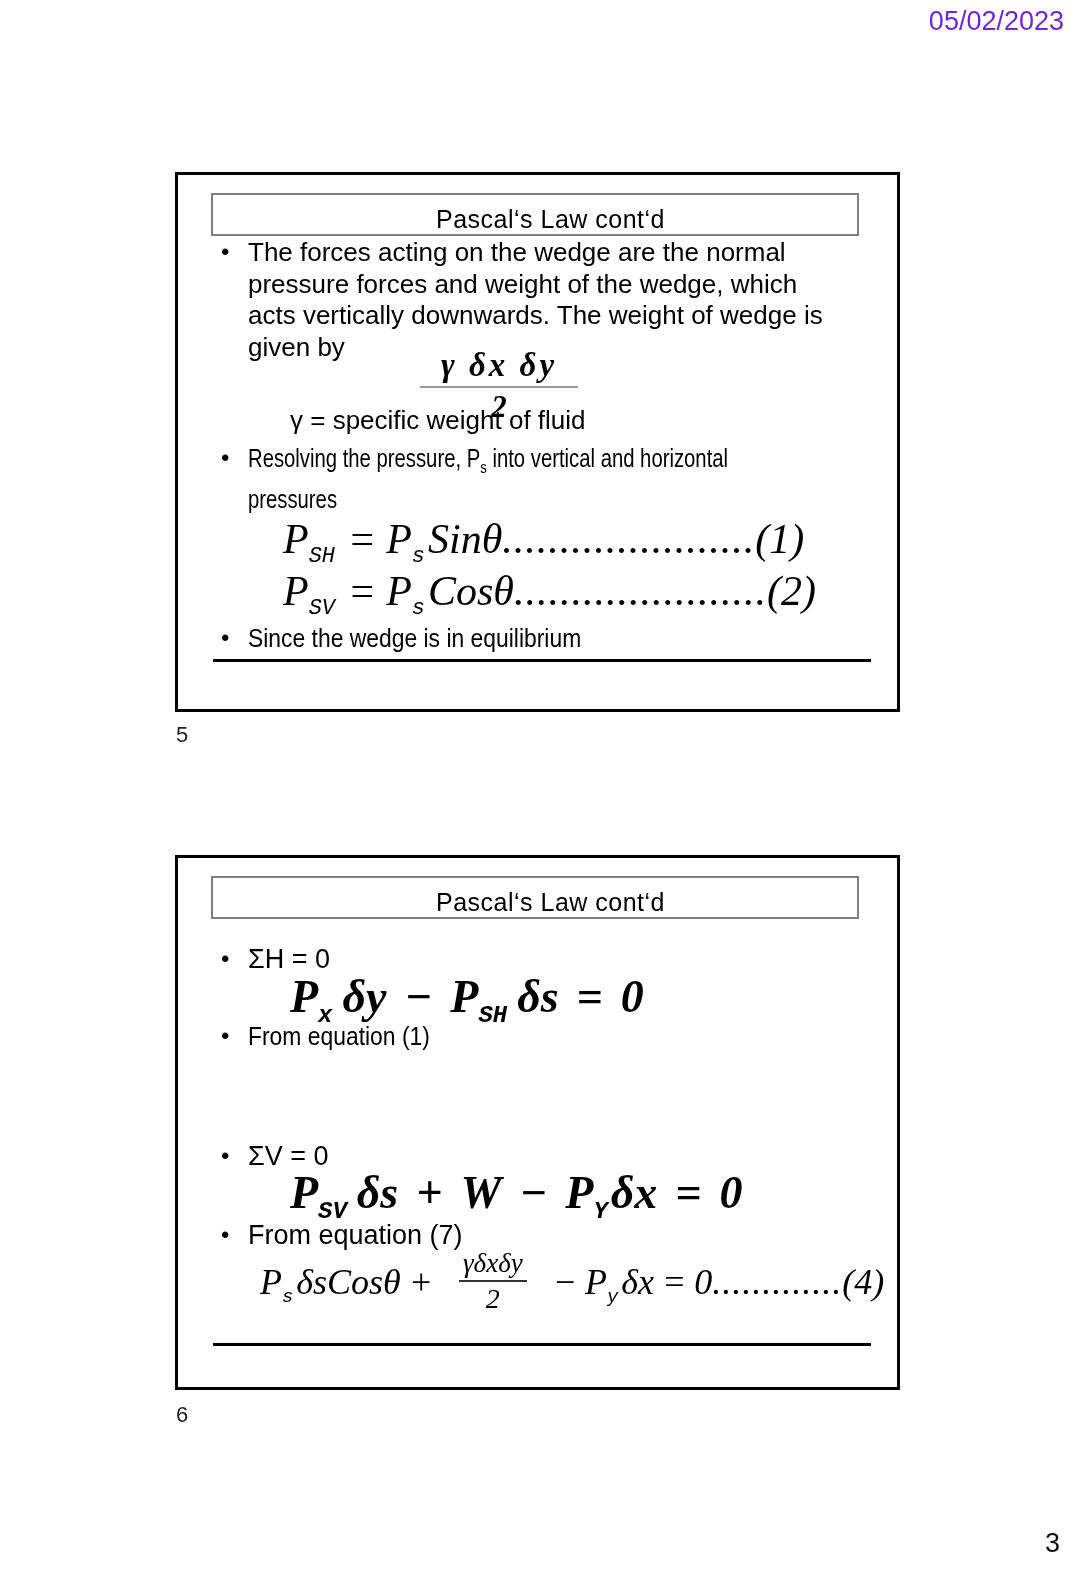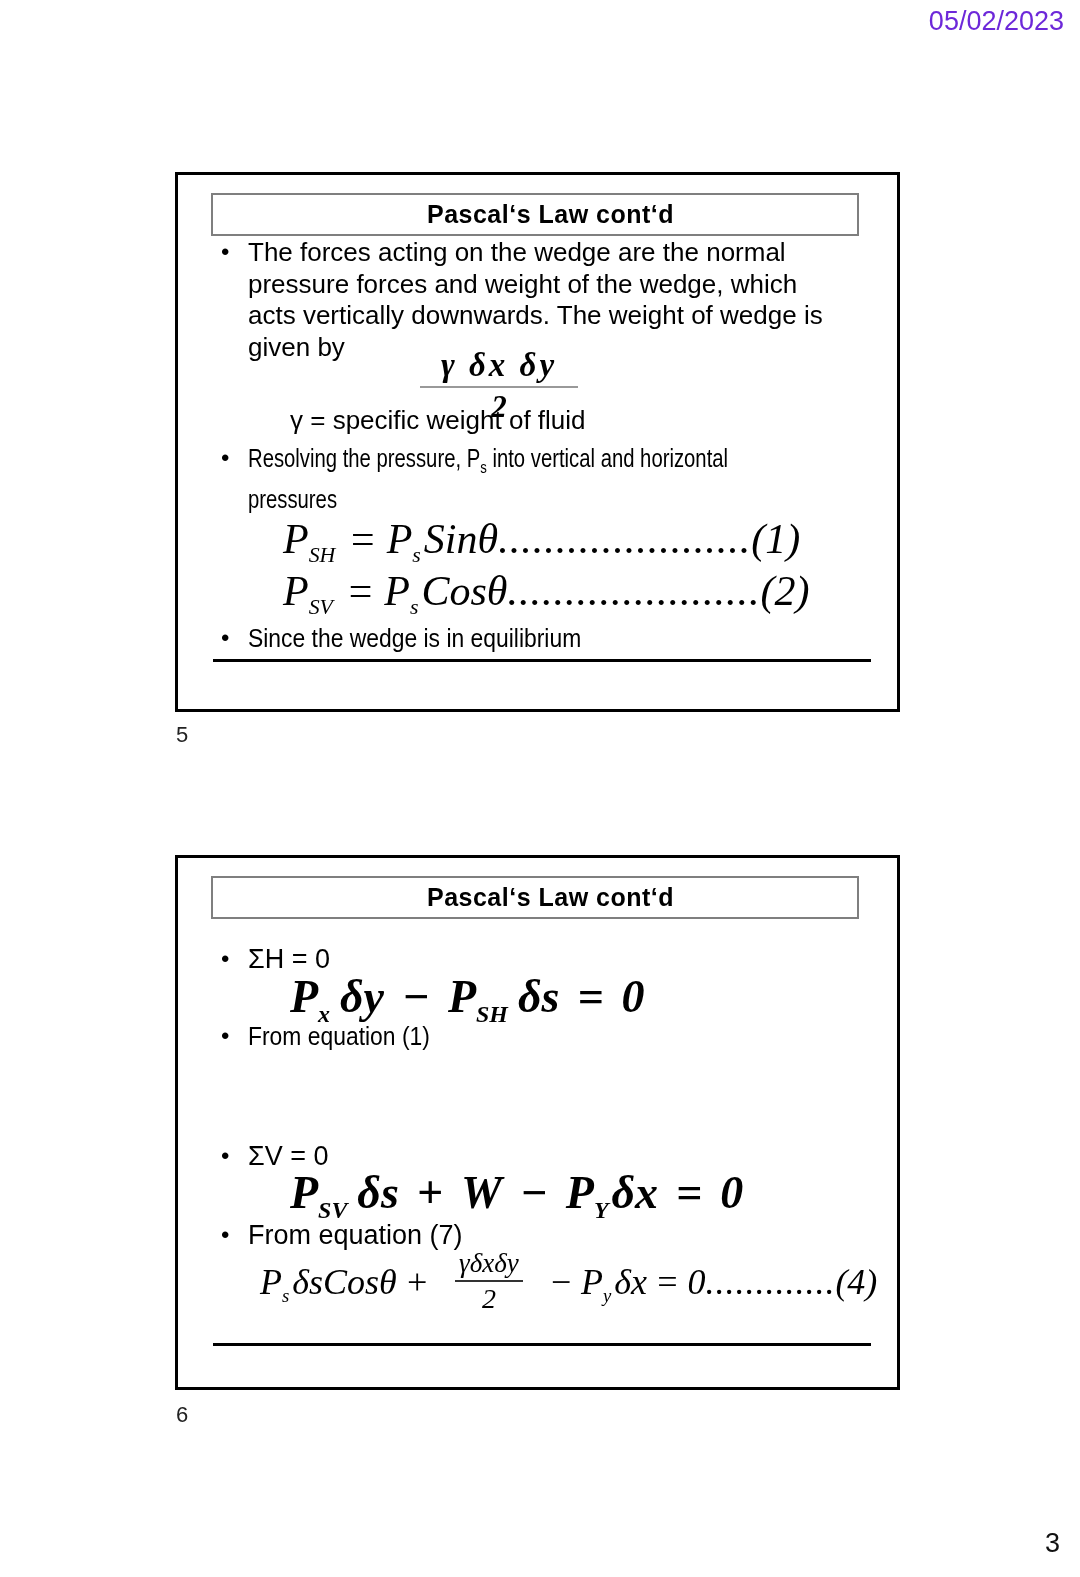--- a/index.html
+++ b/index.html
@@ -37,23 +37,23 @@
   .slide-top { top: 172px; height: 540px; }
   .slide-bottom { top: 855px; height: 535px; }
   .title-box {
     position: absolute;
     left: 33px;
     top: 18px;
     width: 648px;
     height: 43px;
     border: 2px solid #7f7f7f;
     display: flex;
-    align-items: center;
+    align-items: flex-end;
     justify-content: center;
-    font-weight: bold;
+    font-weight: normal;
     font-size: 25px;
     letter-spacing: 0.5px;
     padding-left: 31px;
   }
   .bullet {
     position: absolute;
     font-size: 26px;
     line-height: 31.5px;
   }
   .bullet .dot {
@@ -82,21 +82,21 @@
     border-bottom: 2px solid #999;
   }
   .frac1 .den { font-size: 31px; padding-top: 1px; }
   .note { position: absolute; font-size: 26px; }
   .eq {
     position: absolute;
     font-family: "Liberation Serif", serif;
     font-style: italic;
     white-space: nowrap;
   }
-  .eq sub { font-size: 52%; line-height: 0; margin-right: 3px; }
+  .eq sub { font-size: 52%; line-height: 0; margin-right: 3px; font-family: Liberation Mono, monospace; }
   .eq .g { margin-left: 7px; }
   .eq .op { margin: 0 12px; }
   .eq-mid { font-size: 42px; }
   .eq-mid .eqs { margin: 0 10px; }
   .eq-big { font-size: 46px; font-weight: bold; }
   .eq-big .op { margin: 0 18px; }
   .eq .dots { letter-spacing: 1px; }
   .eq4 {
     display: flex;
     align-items: center;

